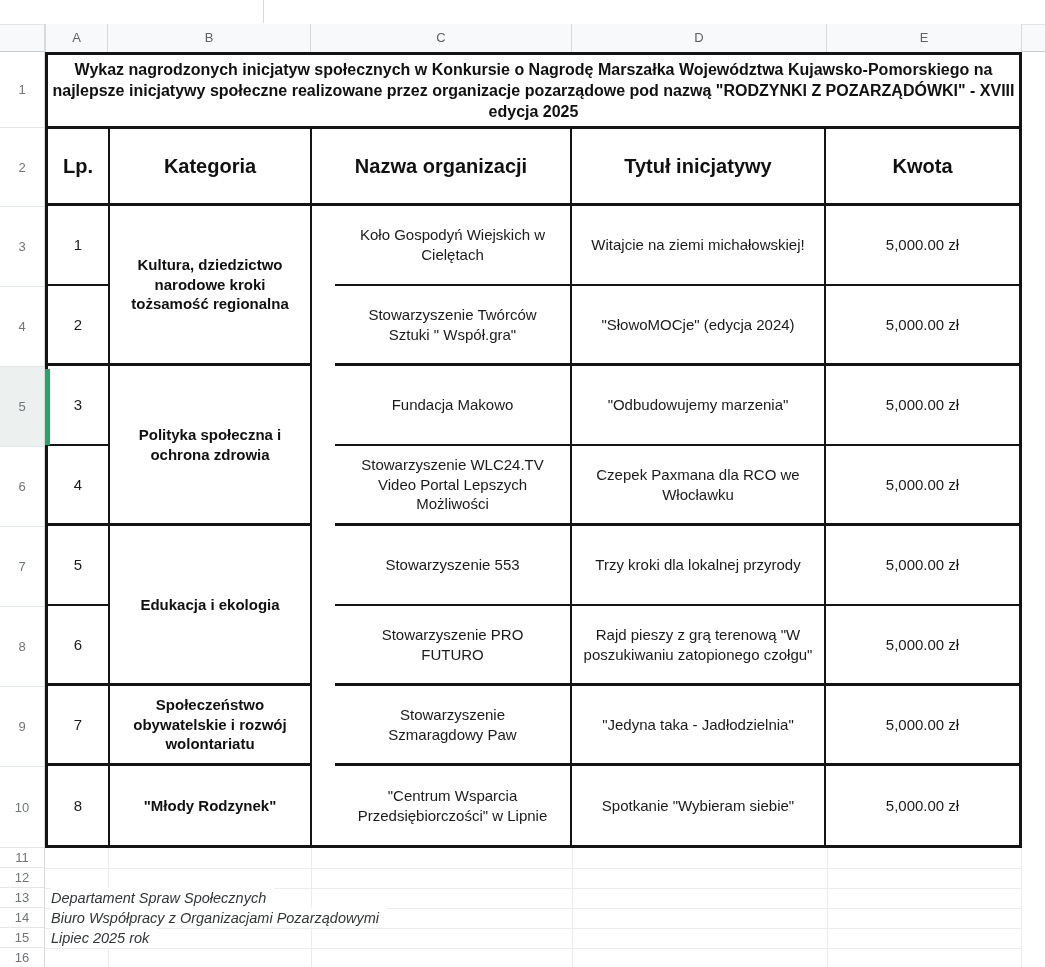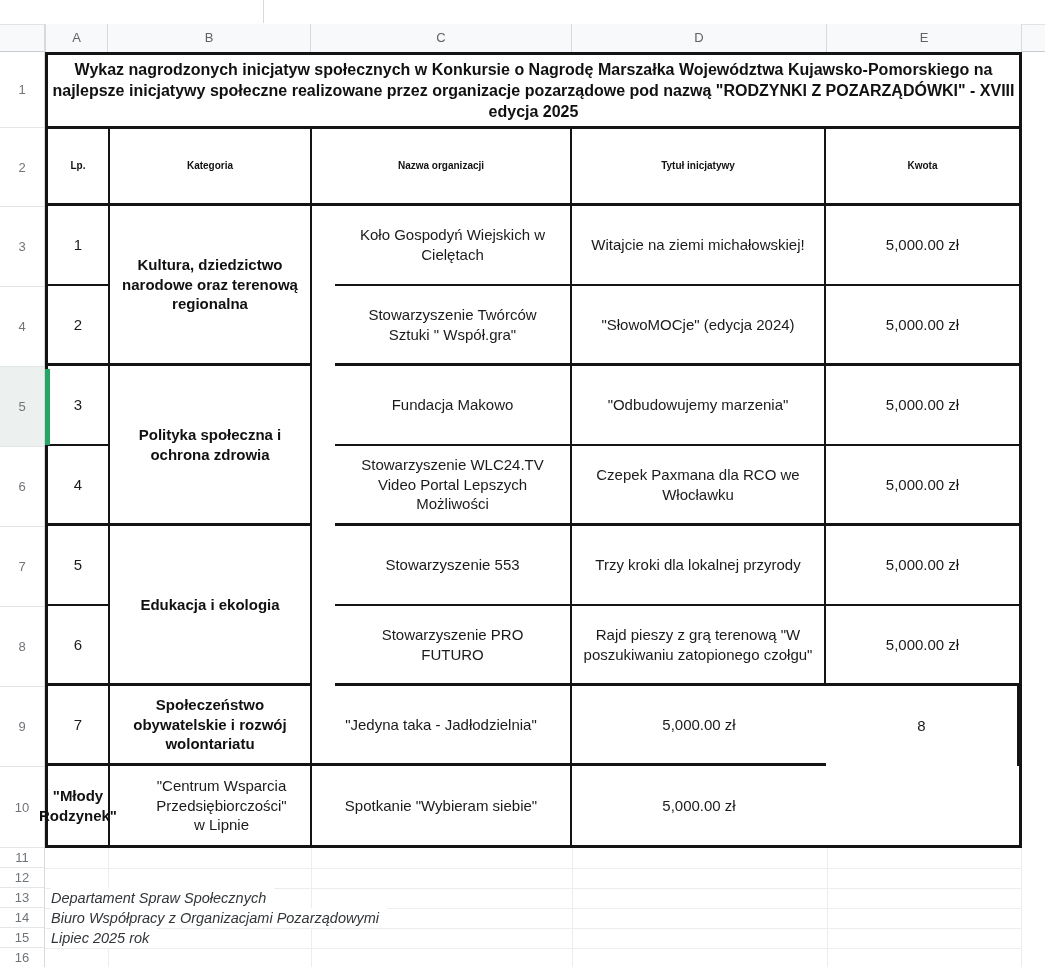--- a/index.html
+++ b/index.html
@@ -24,21 +24,21 @@
   .selbar { position:absolute; left:45px; top:369px; width:5px; height:76px; background:#27a566; z-index:6; }
 
   
   .tbl { position:absolute; left:45px; top:52px; width:977px; height:796px; border:3px solid #141414; display:grid; grid-template-columns:62px 202px 260px 254px 193px; grid-template-rows:74px 77px 80px 80px 80px 80px 80px 80px 80px 79px; background:#fff; z-index:4; }
   .c { border-right:2px solid #141414; border-bottom:2px solid #141414; display:flex; align-items:center; justify-content:center; text-align:center; font-size:15px; color:#1b1b1b; line-height:1.32; padding:2px 8px; background:#fff; }
   .br0 { border-right:none; }
   .bb0 { border-bottom:none; }
   .bb3 { border-bottom-width:3px; }
   .title-cell { grid-column:1 / -1; flex-direction:column; font-weight:bold; font-size:16px; color:#111; border-bottom-width:3px; padding:0 4px; }
   .title-line { white-space:nowrap; }
-  .hdr { font-weight:bold; font-size:10px; color:#111; }
+  .hdr { font-weight:bold; font-size:20px; color:#111; }
   .kat { font-weight:bold; color:#111; padding:2px 12px; }
   .span2 { grid-row:span 2; }
   .cC { padding:2px 22px;margin-left:23px; }
   .cD { padding:2px 8px; }
 
   
   .gl-v { position:absolute; top:848px; width:1px; height:119px; background:#ededef; z-index:1; }
   .gl-h { position:absolute; left:45px; width:976px; height:1px; background:#ededef; z-index:1; }
 
   
@@ -97,21 +97,21 @@
       <div class="title-line">edycja 2025</div>
     </div>
 
     <div class="c hdr bb3">Lp.</div>
     <div class="c hdr bb3">Kategoria</div>
     <div class="c hdr bb3">Nazwa organizacji</div>
     <div class="c hdr bb3">Tytuł inicjatywy</div>
     <div class="c hdr bb3 br0">Kwota</div>
 
     <div class="c">1</div>
-    <div class="c kat span2 bb3">Kultura, dziedzictwo narodowe oraz terenową regionalna</div>
+    <div class="c kat span2 bb3">Kultura, dziedzictwo narodowe kroki tożsamość regionalna</div>
     <div class="c cC">Koło Gospodyń Wiejskich w Cielętach</div>
     <div class="c cD">Witajcie na ziemi michałowskiej!</div>
     <div class="c br0">5,000.00 zł</div>
 
     <div class="c bb3">2</div>
     <div class="c cC bb3">Stowarzyszenie Twórców Sztuki " Współ.gra"</div>
     <div class="c cD bb3">"SłowoMOCje" (edycja 2024)</div>
     <div class="c bb3 br0">5,000.00 zł</div>
 
     <div class="c">3</div>
@@ -131,20 +131,21 @@
     <div class="c cD">Trzy kroki dla lokalnej przyrody</div>
     <div class="c br0">5,000.00 zł</div>
 
     <div class="c bb3">6</div>
     <div class="c cC bb3">Stowarzyszenie PRO FUTURO</div>
     <div class="c cD bb3">Rajd pieszy z grą terenową "W poszukiwaniu zatopionego czołgu"</div>
     <div class="c bb3 br0">5,000.00 zł</div>
 
     <div class="c bb3">7</div>
     <div class="c kat bb3">Społeczeństwo obywatelskie i rozwój wolontariatu</div>
+    <div class="c cC bb3">Stowarzyszenie Szmaragdowy Paw</div>
     <div class="c cD bb3">"Jedyna taka - Jadłodzielnia"</div>
     <div class="c bb3 br0">5,000.00 zł</div>
 
     <div class="c bb0">8</div>
     <div class="c kat bb0">"Młody Rodzynek"</div>
     <div class="c cC bb0">"Centrum Wsparcia Przedsiębiorczości" w Lipnie</div>
     <div class="c cD bb0">Spotkanie "Wybieram siebie"</div>
     <div class="c bb0 br0">5,000.00 zł</div>
   </div>
 

